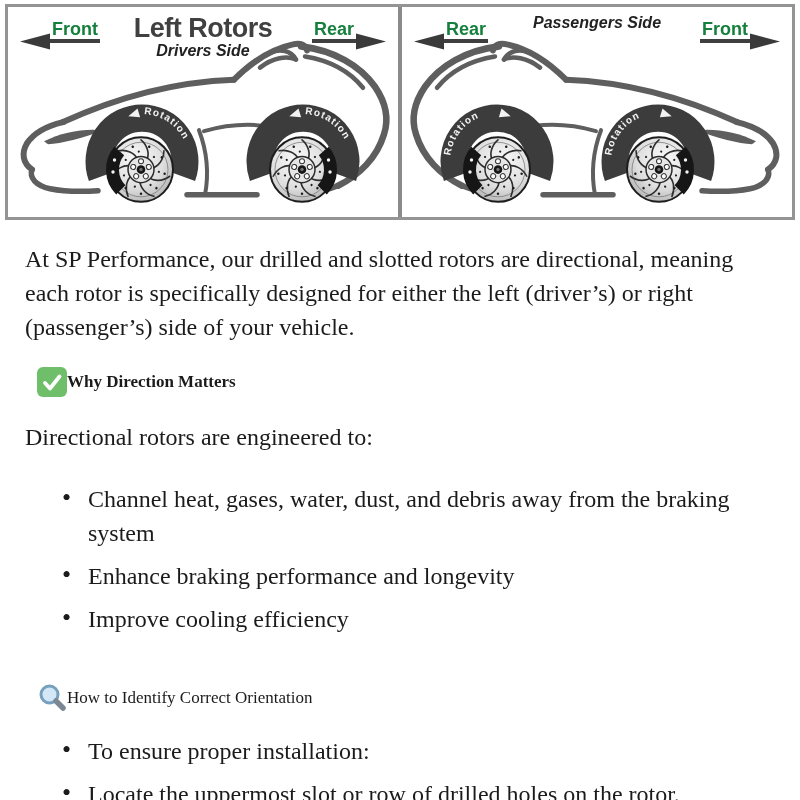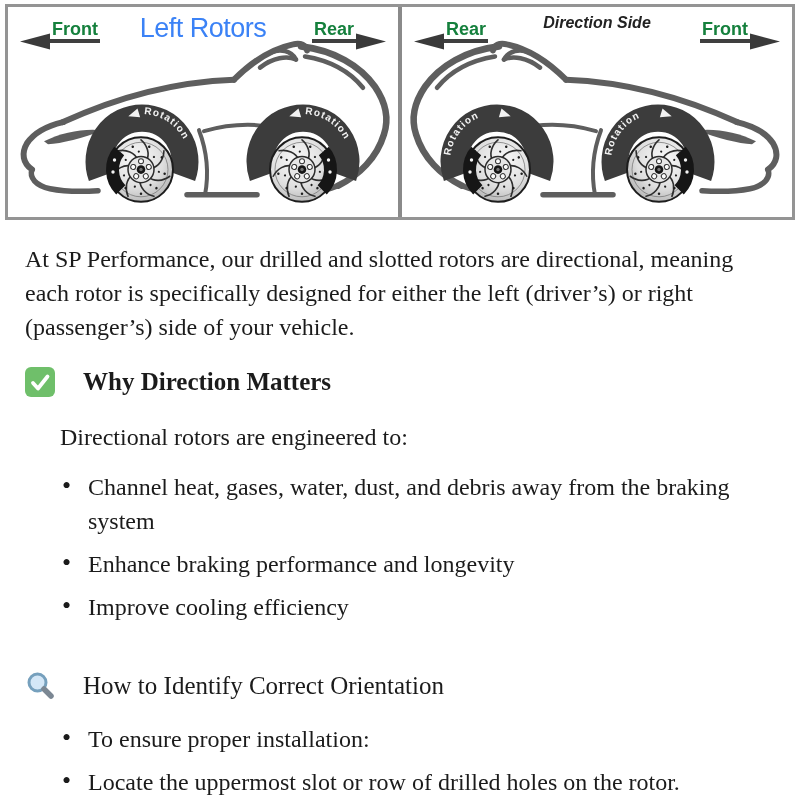--- a/index.html
+++ b/index.html
@@ -8,40 +8,40 @@
 
   
   .diagram { margin:4px 5px 0 5px; height:216px; display:flex; border:3px solid #949494; background:#fff; }
   .divider { width:4px; background:#8a8a8a; }
   .panel { flex:1; position:relative; background:#fff; overflow:hidden; }
   .car-svg { position:absolute; left:0; top:0; width:100%; height:100%; }
 
   .panel-header { position:absolute; top:7px; left:0; right:0; z-index:3;
                   font-family:"Liberation Sans", sans-serif; }
   .panel-title-wrap { text-align:center; }
-  .panel-title { font-size:27px; font-weight:normal; letter-spacing:-0.5px; color:#3b82f6; line-height:28px; }
+  .panel-title { font-size:27px; font-weight:bold; letter-spacing:-0.5px; color:#404040; line-height:28px; }
   .panel-subtitle { font-size:16px; font-weight:bold; font-style:italic; color:#222; line-height:17px; }
 
   .dir { position:absolute; top:5px; font-size:18px; font-weight:bold; color:#15803d;
          padding-bottom:4px; line-height:20px; }
   .dir .bar { position:absolute; left:-2px; right:-2px; bottom:0; height:4px; background:#3f3f3f; }
   .dir.at-left  { left:44px; }
   .dir.at-right { right:44px; }
   .dir .head { position:absolute; bottom:-7px; }
   .dir.at-left  .head { left:-32px; }
   .dir.at-right .head { right:-32px; }
 
   
   .content { padding:12px 28px 16px 25px; font-size:24px; line-height:34px; }
   .intro { margin-top:10px; }
-  .sec-h { display:flex; align-items:center; gap:28px; margin-top:22px; font-size:25px; line-height:32px; }
+  .sec-h { display:flex; align-items:center; gap:0; margin-top:22px; font-size:17px; line-height:32px;margin-left:12px; }
   .sec-h.bold { font-weight:bold; }
   .sec-h.plain { font-weight:normal; margin-top:46px; }
-  .lead { margin-top:22px;margin-left:35px; }
-  ul { list-style:none; margin-top:16px; padding-left:37px; }
+  .lead { margin-top:22px; }
+  ul { list-style:none; margin-top:28px; padding-left:37px; }
   ul.steps { margin-top:20px; }
   li { position:relative; padding-left:26px; margin-bottom:9px; }
   li::before { content:"\2022"; position:absolute; left:0; top:-1px; font-size:26px; }
   .emoji { flex:0 0 auto; display:inline-flex; }
 </style>
 </head>
 <body>
 
 <svg width="0" height="0" style="position:absolute" aria-hidden="true">
   <defs>
@@ -148,20 +148,21 @@
     <div class="panel-header">
       <div class="dir at-left">
         <span>Front</span>
         <span class="bar"></span>
         <svg class="head" width="30" height="17" viewBox="0 0 30 17">
           <polygon points="30,0.5 0,8.5 30,16.5" fill="#3a3a3a"></polygon>
         </svg>
       </div>
       <div class="panel-title-wrap">
         <div class="panel-title">Left Rotors</div>
+        <div class="panel-subtitle">Drivers Side</div>
       </div>
       <div class="dir at-right">
         <span>Rear</span>
         <span class="bar"></span>
         <svg class="head" width="30" height="17" viewBox="0 0 30 17">
           <polygon points="0,0.5 30,8.5 0,16.5" fill="#3a3a3a"></polygon>
         </svg>
       </div>
     </div>
   </div>
@@ -186,21 +187,21 @@
     </svg>
     <div class="panel-header">
       <div class="dir at-left">
         <span>Rear</span>
         <span class="bar"></span>
         <svg class="head" width="30" height="17" viewBox="0 0 30 17">
           <polygon points="30,0.5 0,8.5 30,16.5" fill="#3a3a3a"></polygon>
         </svg>
       </div>
       <div class="panel-title-wrap">
-        <div class="panel-subtitle">Direction Side</div>
+        <div class="panel-subtitle">Passengers Side</div>
       </div>
       <div class="dir at-right">
         <span>Front</span>
         <span class="bar"></span>
         <svg class="head" width="30" height="17" viewBox="0 0 30 17">
           <polygon points="0,0.5 30,8.5 0,16.5" fill="#3a3a3a"></polygon>
         </svg>
       </div>
     </div>
   </div>

